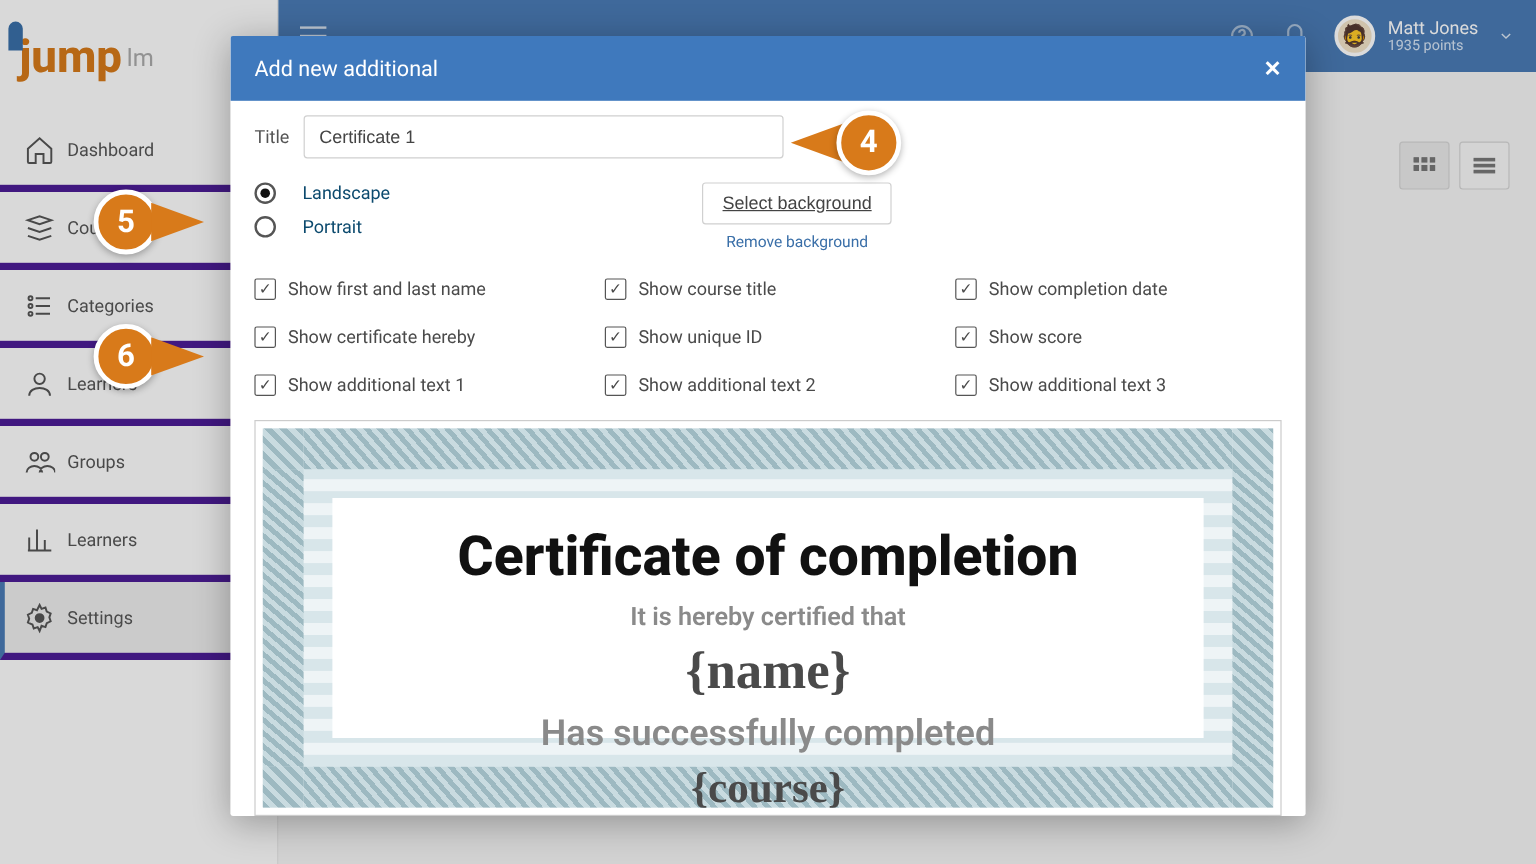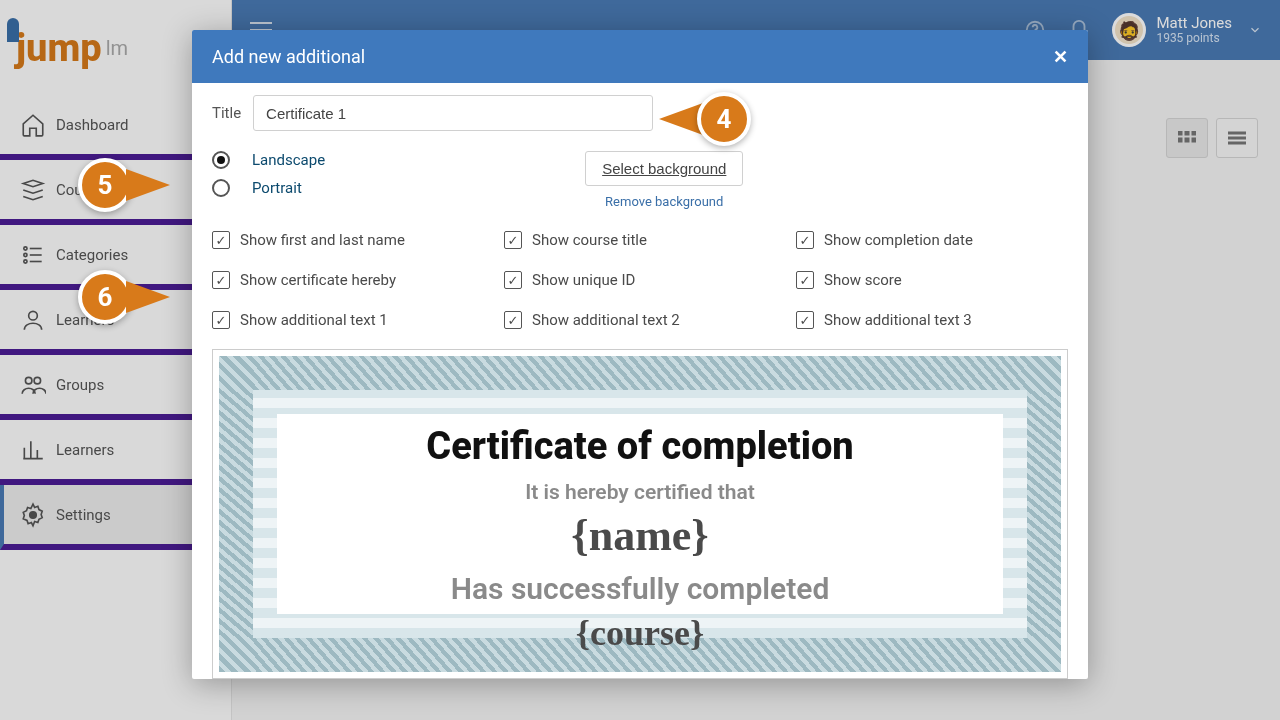--- a/index.html
+++ b/index.html
@@ -181,21 +181,21 @@
     border-image: repeating-linear-gradient(45deg,#9db9c1 0 4px,#c9dbe0 4px 8px) 30;
     background:
       repeating-linear-gradient(0deg,#d8e6ea 0 10px, #eef4f6 10px 20px);
   }
   .cert-inner {
     position: absolute; inset: 64px;
     background: #fff;
     padding: 10px 20px;
     text-align: center;
   }
-  .cert-h1 { font-size: 38px; font-weight: 800; color:#111; margin-top: 0;}
+  .cert-h1 { font-size: 46px; font-weight: 800; color:#111; margin-top: 12px;}
   .cert-sub { font-size: 21px; color:#8a8a8a; margin-top: 12px; font-weight: 600;}
   .cert-name { font-size: 44px; font-family: Georgia, 'Times New Roman', serif; font-weight: 700; margin-top: 6px; }
   .cert-sub2 { font-size: 30px; color:#8a8a8a; margin-top: 10px; font-weight: 600;}
   .cert-course { font-size: 36px; font-family: Georgia, serif; font-weight: 700; margin-top: 6px; }
 
   
   .callout {
     position: absolute;
     display: flex; align-items: center;
     pointer-events: none;

